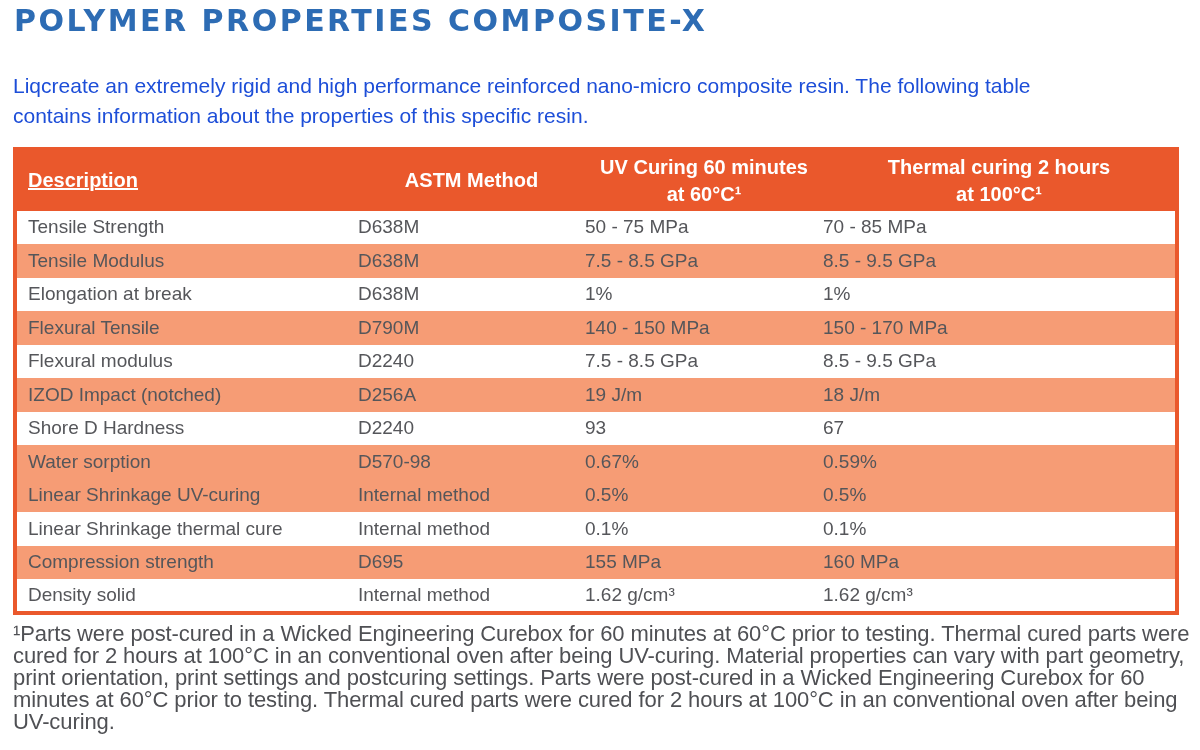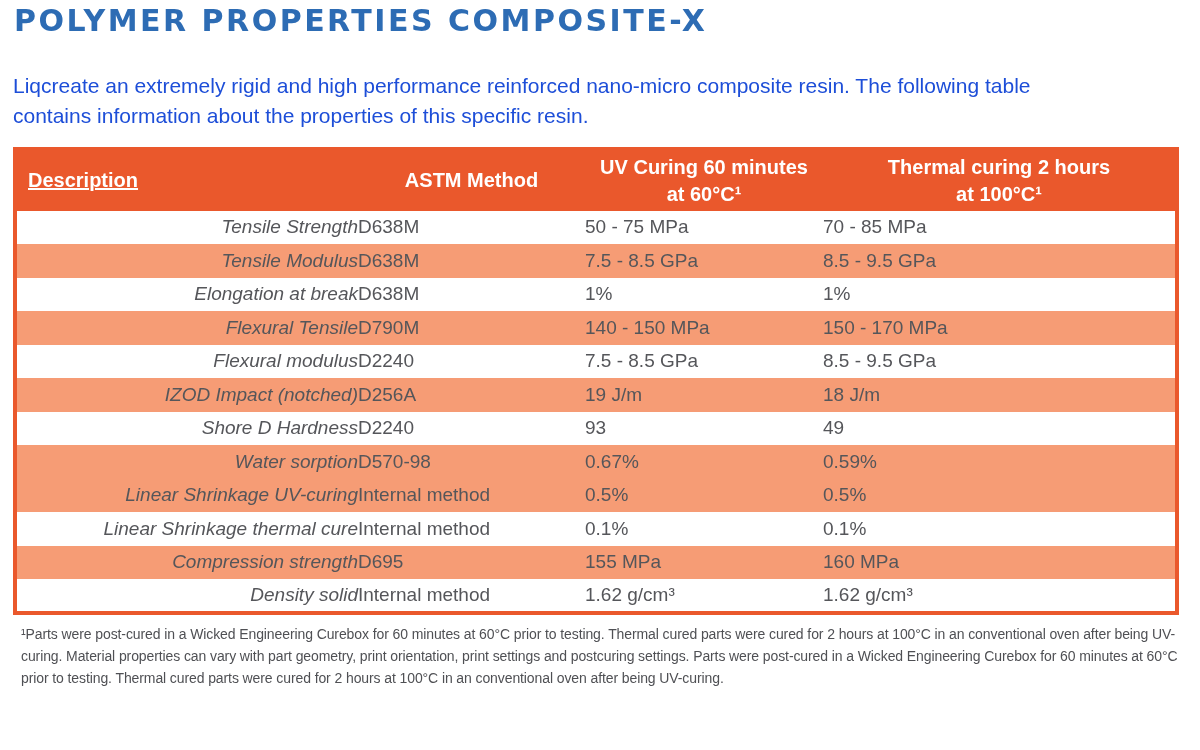--- a/index.html
+++ b/index.html
@@ -58,33 +58,32 @@
   table.props td {
     font-size: 19px;
     color: #55565A;
     height: 33.5px;
     text-align: left;
     vertical-align: middle;
     padding: 0;
     background: #ffffff;
   }
   table.props td.col-desc {
-    text-align: right;
+    text-align: left;
     padding-left: 11px;
-    font-style: italic;
   }
   table.props tr.alt td {
     background: #F69C75;
   }
   .footnote {
     color: #4F5054;
-    font-size: 14px;
+    font-size: 22px;
     line-height: 22px;
     width: 1178px;
-    margin: 8px 0 0 8px;
+    margin: 8px 0 0 0;
     letter-spacing: -0.1px;
   }
 </style>
 </head>
 <body>
 
 <div class="page">
 
   <h1 class="title">POLYMER PROPERTIES COMPOSITE-X</h1>
 
@@ -141,21 +140,21 @@
         <tr class="alt">
           <td class="col-desc">IZOD Impact (notched)</td>
           <td class="">D256A</td>
           <td class="">19 J/m</td>
           <td class="">18 J/m</td>
         </tr>
         <tr class="">
           <td class="col-desc">Shore D Hardness</td>
           <td class="">D2240</td>
           <td class="">93</td>
-          <td class="">49</td>
+          <td class="">67</td>
         </tr>
         <tr class="alt">
           <td class="col-desc">Water sorption</td>
           <td class="">D570-98</td>
           <td class="">0.67%</td>
           <td class="">0.59%</td>
         </tr>
         <tr class="alt">
           <td class="col-desc">Linear Shrinkage UV-curing</td>
           <td class="">Internal method</td>

